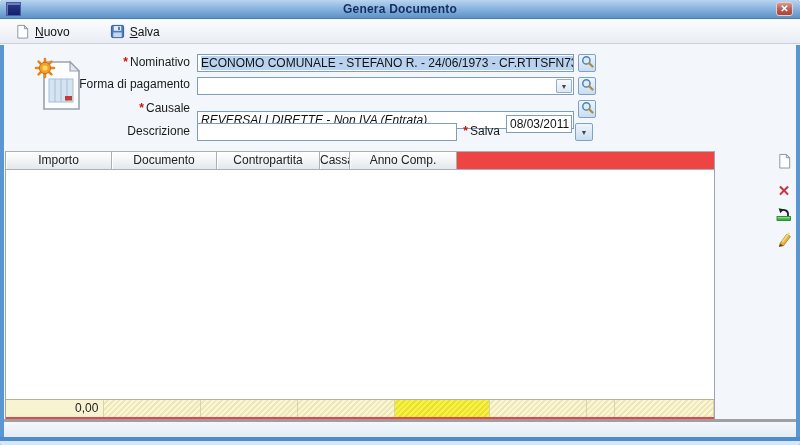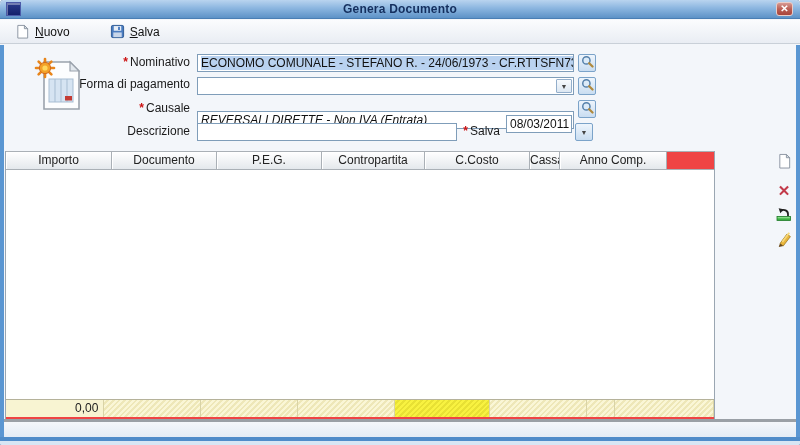--- a/index.html
+++ b/index.html
@@ -249,23 +249,21 @@
       <span>08/03/2011</span>
     </div>
     <div class="mini-btn" style="left:571px; top:78px;">
       <span class="dd-glyph">▼</span>
     </div>
 
     <div class="grid">
       <div class="grid-head">
         <div class="hcell w0">Importo</div>
         <div class="hcell w2">Documento</div>
-        <div class="hcell w3">P.E.G.</div>
         <div class="hcell w4">Contropartita</div>
-        <div class="hcell w5">C.Costo</div>
         <div class="hcell w6">Cassa</div>
         <div class="hcell w7">Anno Comp.</div>
       </div>
       <div class="grid-body"></div>
       <div class="grid-total">
         <div class="tcell num w0">0,00</div>
         <div class="tcell hatch w1"></div>
         <div class="tcell hatch w2"></div>
         <div class="tcell hatch w3"></div>
         <div class="tcell hatch-hot w4"></div>

